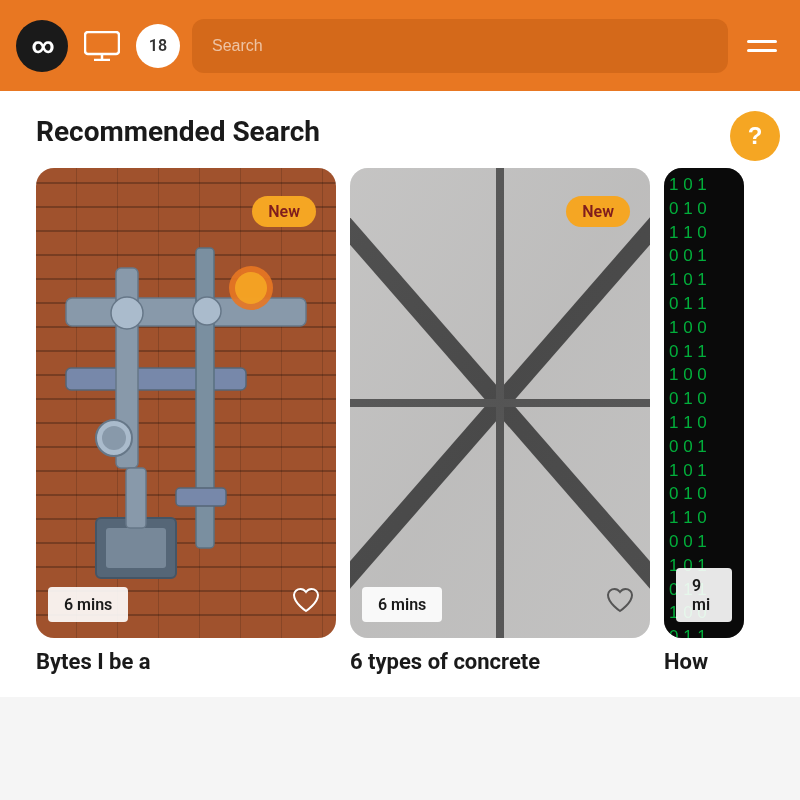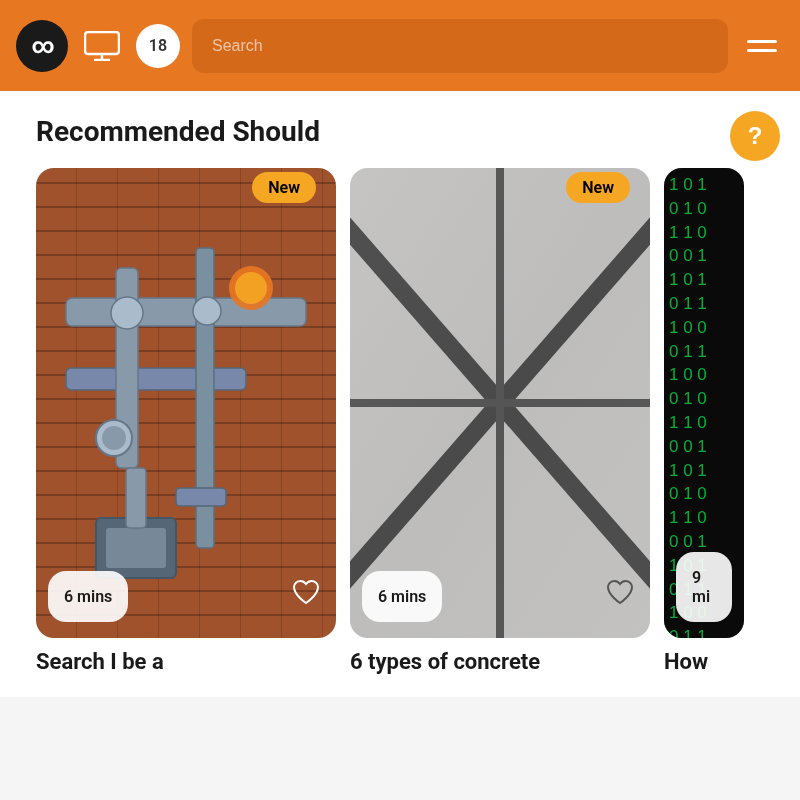--- a/index.html
+++ b/index.html
@@ -205,24 +205,24 @@
       color: #00cc44;
       line-height: 1.4;
       padding: 5px;
       word-break: break-all;
       opacity: 0.85;
     }
 
     
     .new-badge {
       position: absolute;
-      top: 4px;
+      top: 28px;
       right: 20px;
       background: #F5A623;
-      color: #000000;
+      color: #7f1d1d;
       font-size: 16px;
       font-weight: 600;
       padding: 6px 16px;
       border-radius: 20px;
     }
 
     
     .card-bottom-bar {
       position: absolute;
       bottom: 16px;
@@ -231,22 +231,22 @@
       display: flex;
       align-items: center;
       justify-content: space-between;
     }
 
     .mins-badge {
       background: rgba(255,255,255,0.9);
       color: #1a1a1a;
       font-size: 16px;
       font-weight: 600;
-      padding: 16px 16px;
-      border-radius: 18px;
+      padding: 8px 16px;
+      border-radius: 4px;
       margin-top: 9px;
     }
 
     .heart-icon {
       width: 36px;
       height: 36px;
       display: flex;
       align-items: center;
       justify-content: center;
     }
@@ -293,21 +293,21 @@
 
   <input class="search-bar" type="text" placeholder="Search" style="">
 
   <div class="menu-icon-wrap">
     <div class="menu-line"></div>
     <div class="menu-line"></div>
   </div>
 </header>
 
 <main class="main">
-  <h2 class="section-title">Recommended Should</h2>
+  <h2 class="section-title">Recommended Search</h2>
 
   <button class="help-button">
     <span>?</span>
   </button>
 
   <div class="cards-row">
 
     <div class="card">
       <div class="card-image-wrap">
 
@@ -341,21 +341,21 @@
         </div>
         <div class="card-bottom-bar">
           <div class="mins-badge">6 mins</div>
           <div class="heart-icon">
             <svg width="30" height="28" viewBox="0 0 30 28" fill="none" xmlns="http://www.w3.org/2000/svg">
               <path d="M15 25 C15 25 3 17 3 9 C3 5.5 6 3 9.5 3 C11.5 3 13.5 4 15 6 C16.5 4 18.5 3 20.5 3 C24 3 27 5.5 27 9 C27 17 15 25 15 25Z" stroke="white" stroke-width="2" fill="none"></path>
             </svg>
           </div>
         </div>
       </div>
-      <div class="card-title">Search I be a</div>
+      <div class="card-title">Bytes I be a</div>
     </div>
 
     <div class="card">
       <div class="card-image-wrap">
         <div class="concrete-bg"></div>
         <svg class="cross-lines" viewBox="0 0 300 470" xmlns="http://www.w3.org/2000/svg">
 
           <line x1="-20" y1="40" x2="320" y2="430" stroke="#1a1a1a" stroke-width="18"></line>
           <line x1="-20" y1="430" x2="320" y2="40" stroke="#1a1a1a" stroke-width="18"></line>
 

